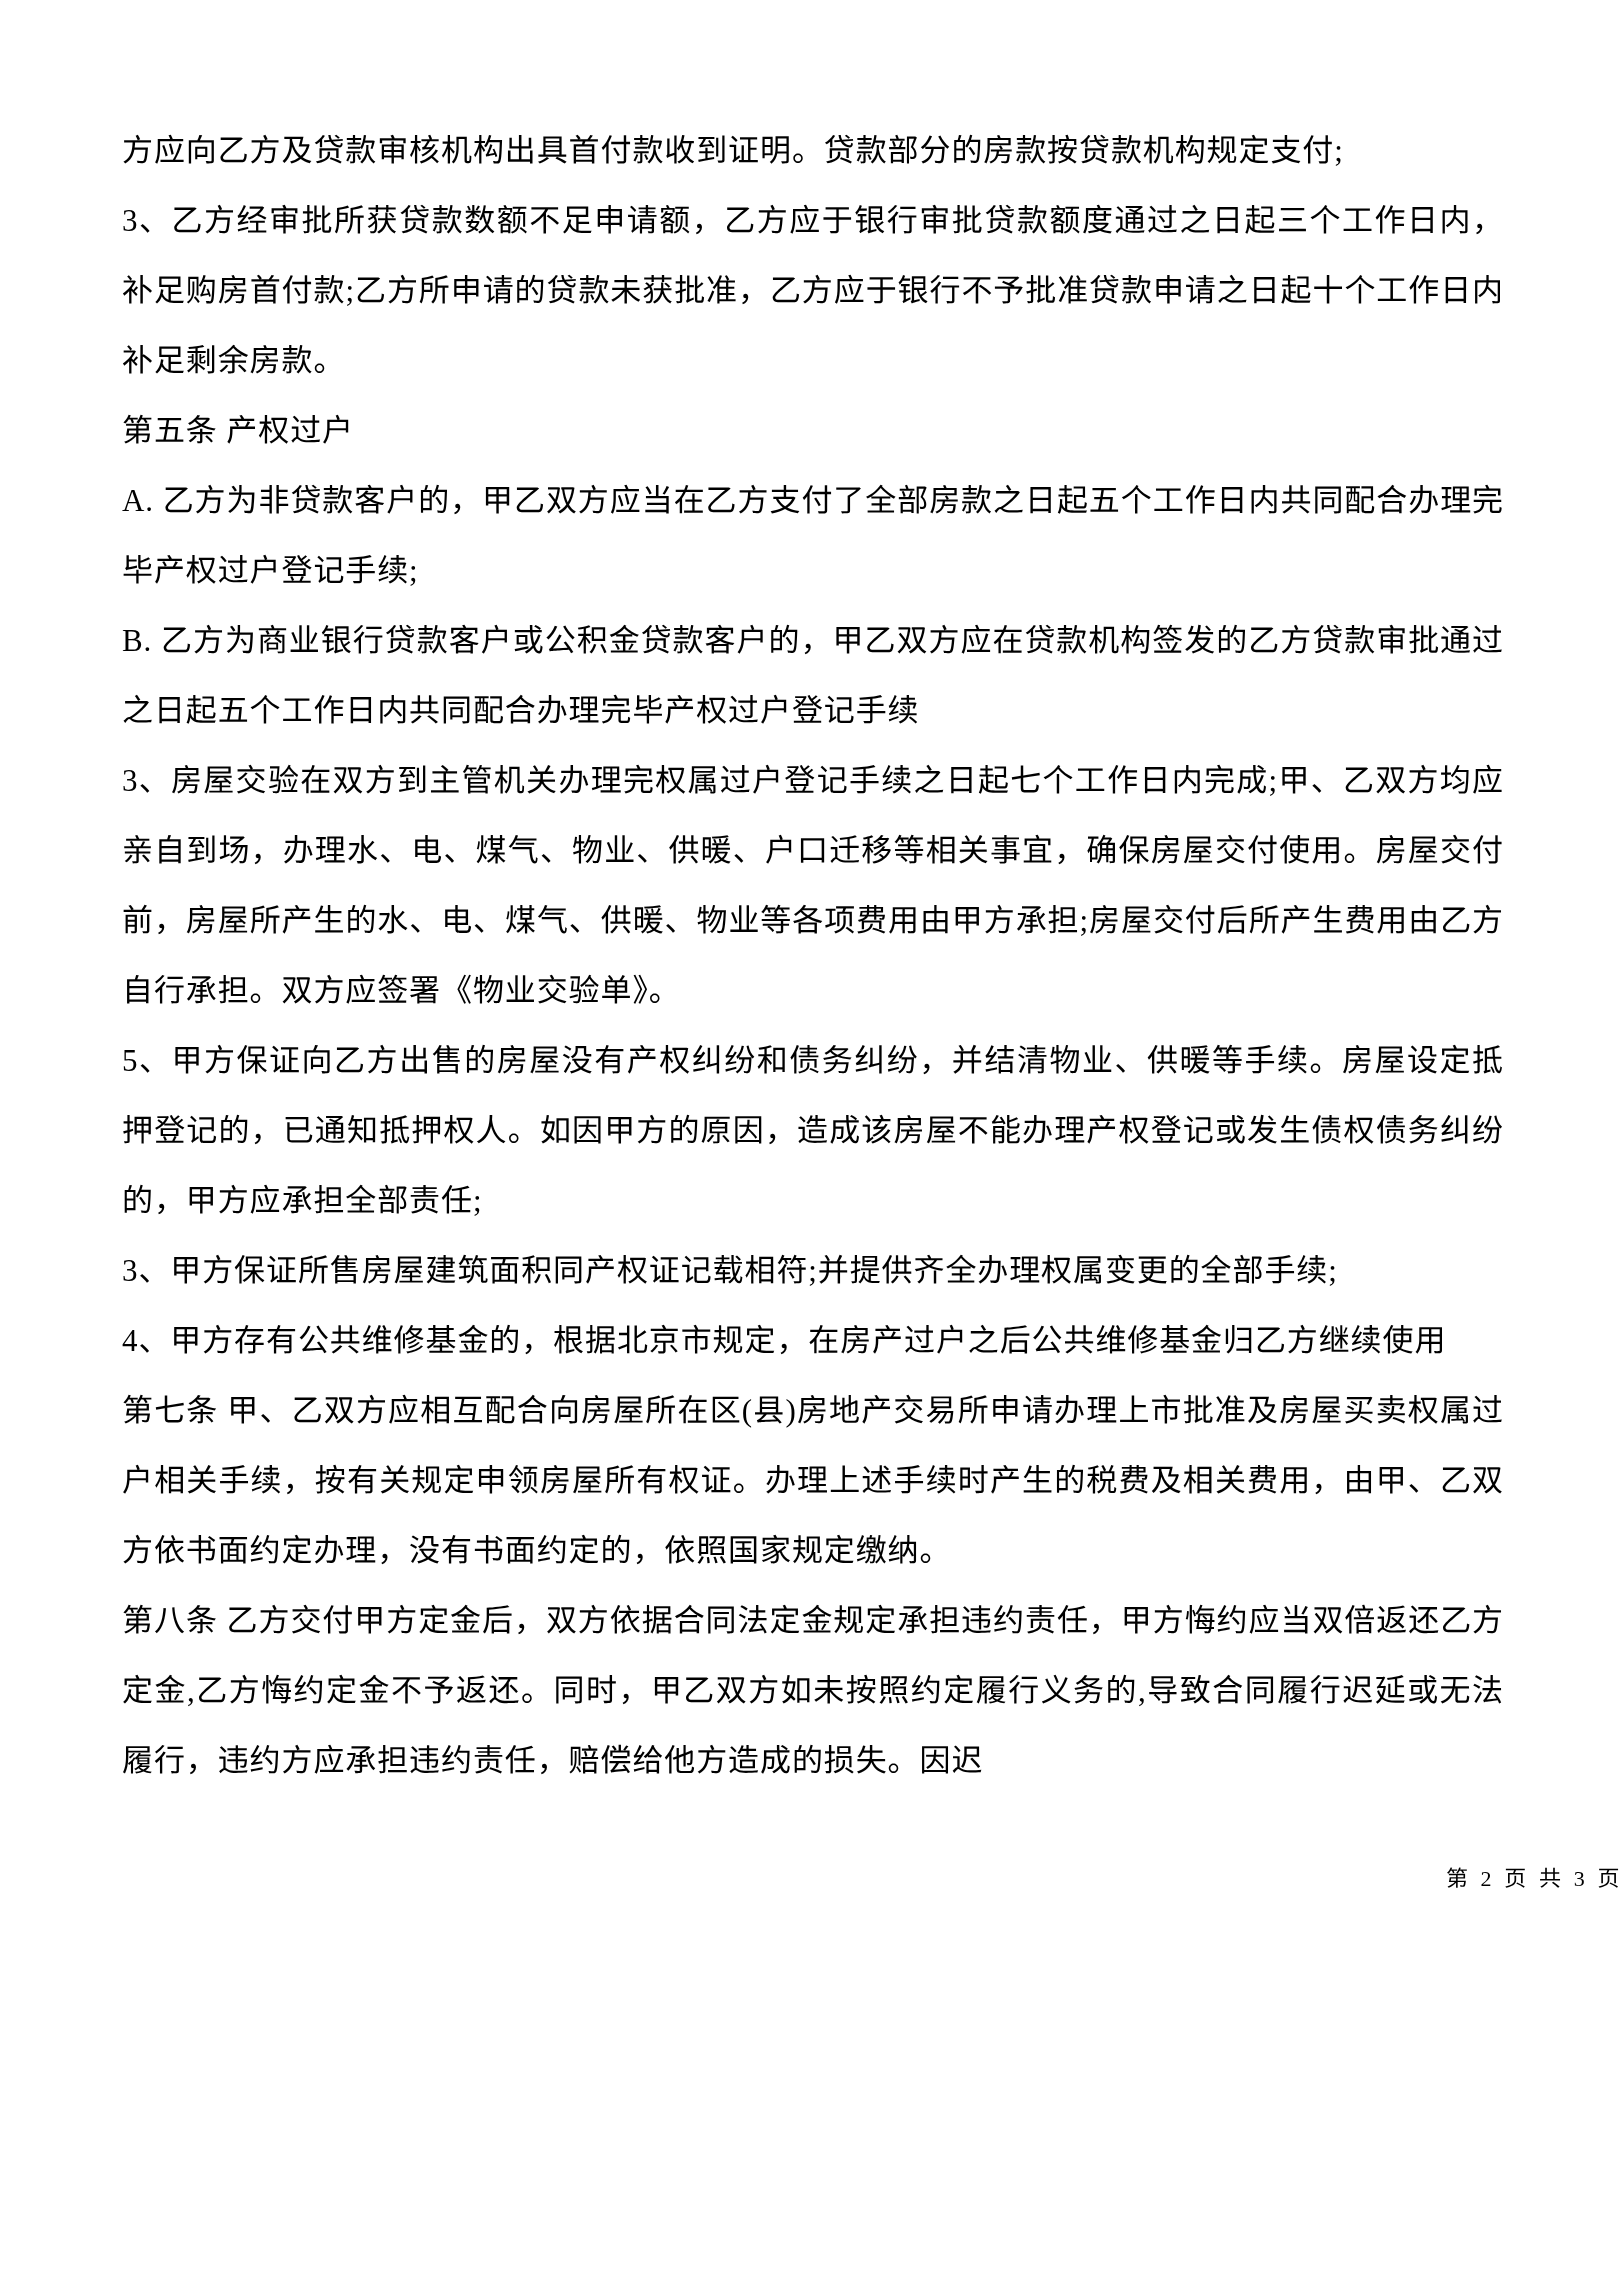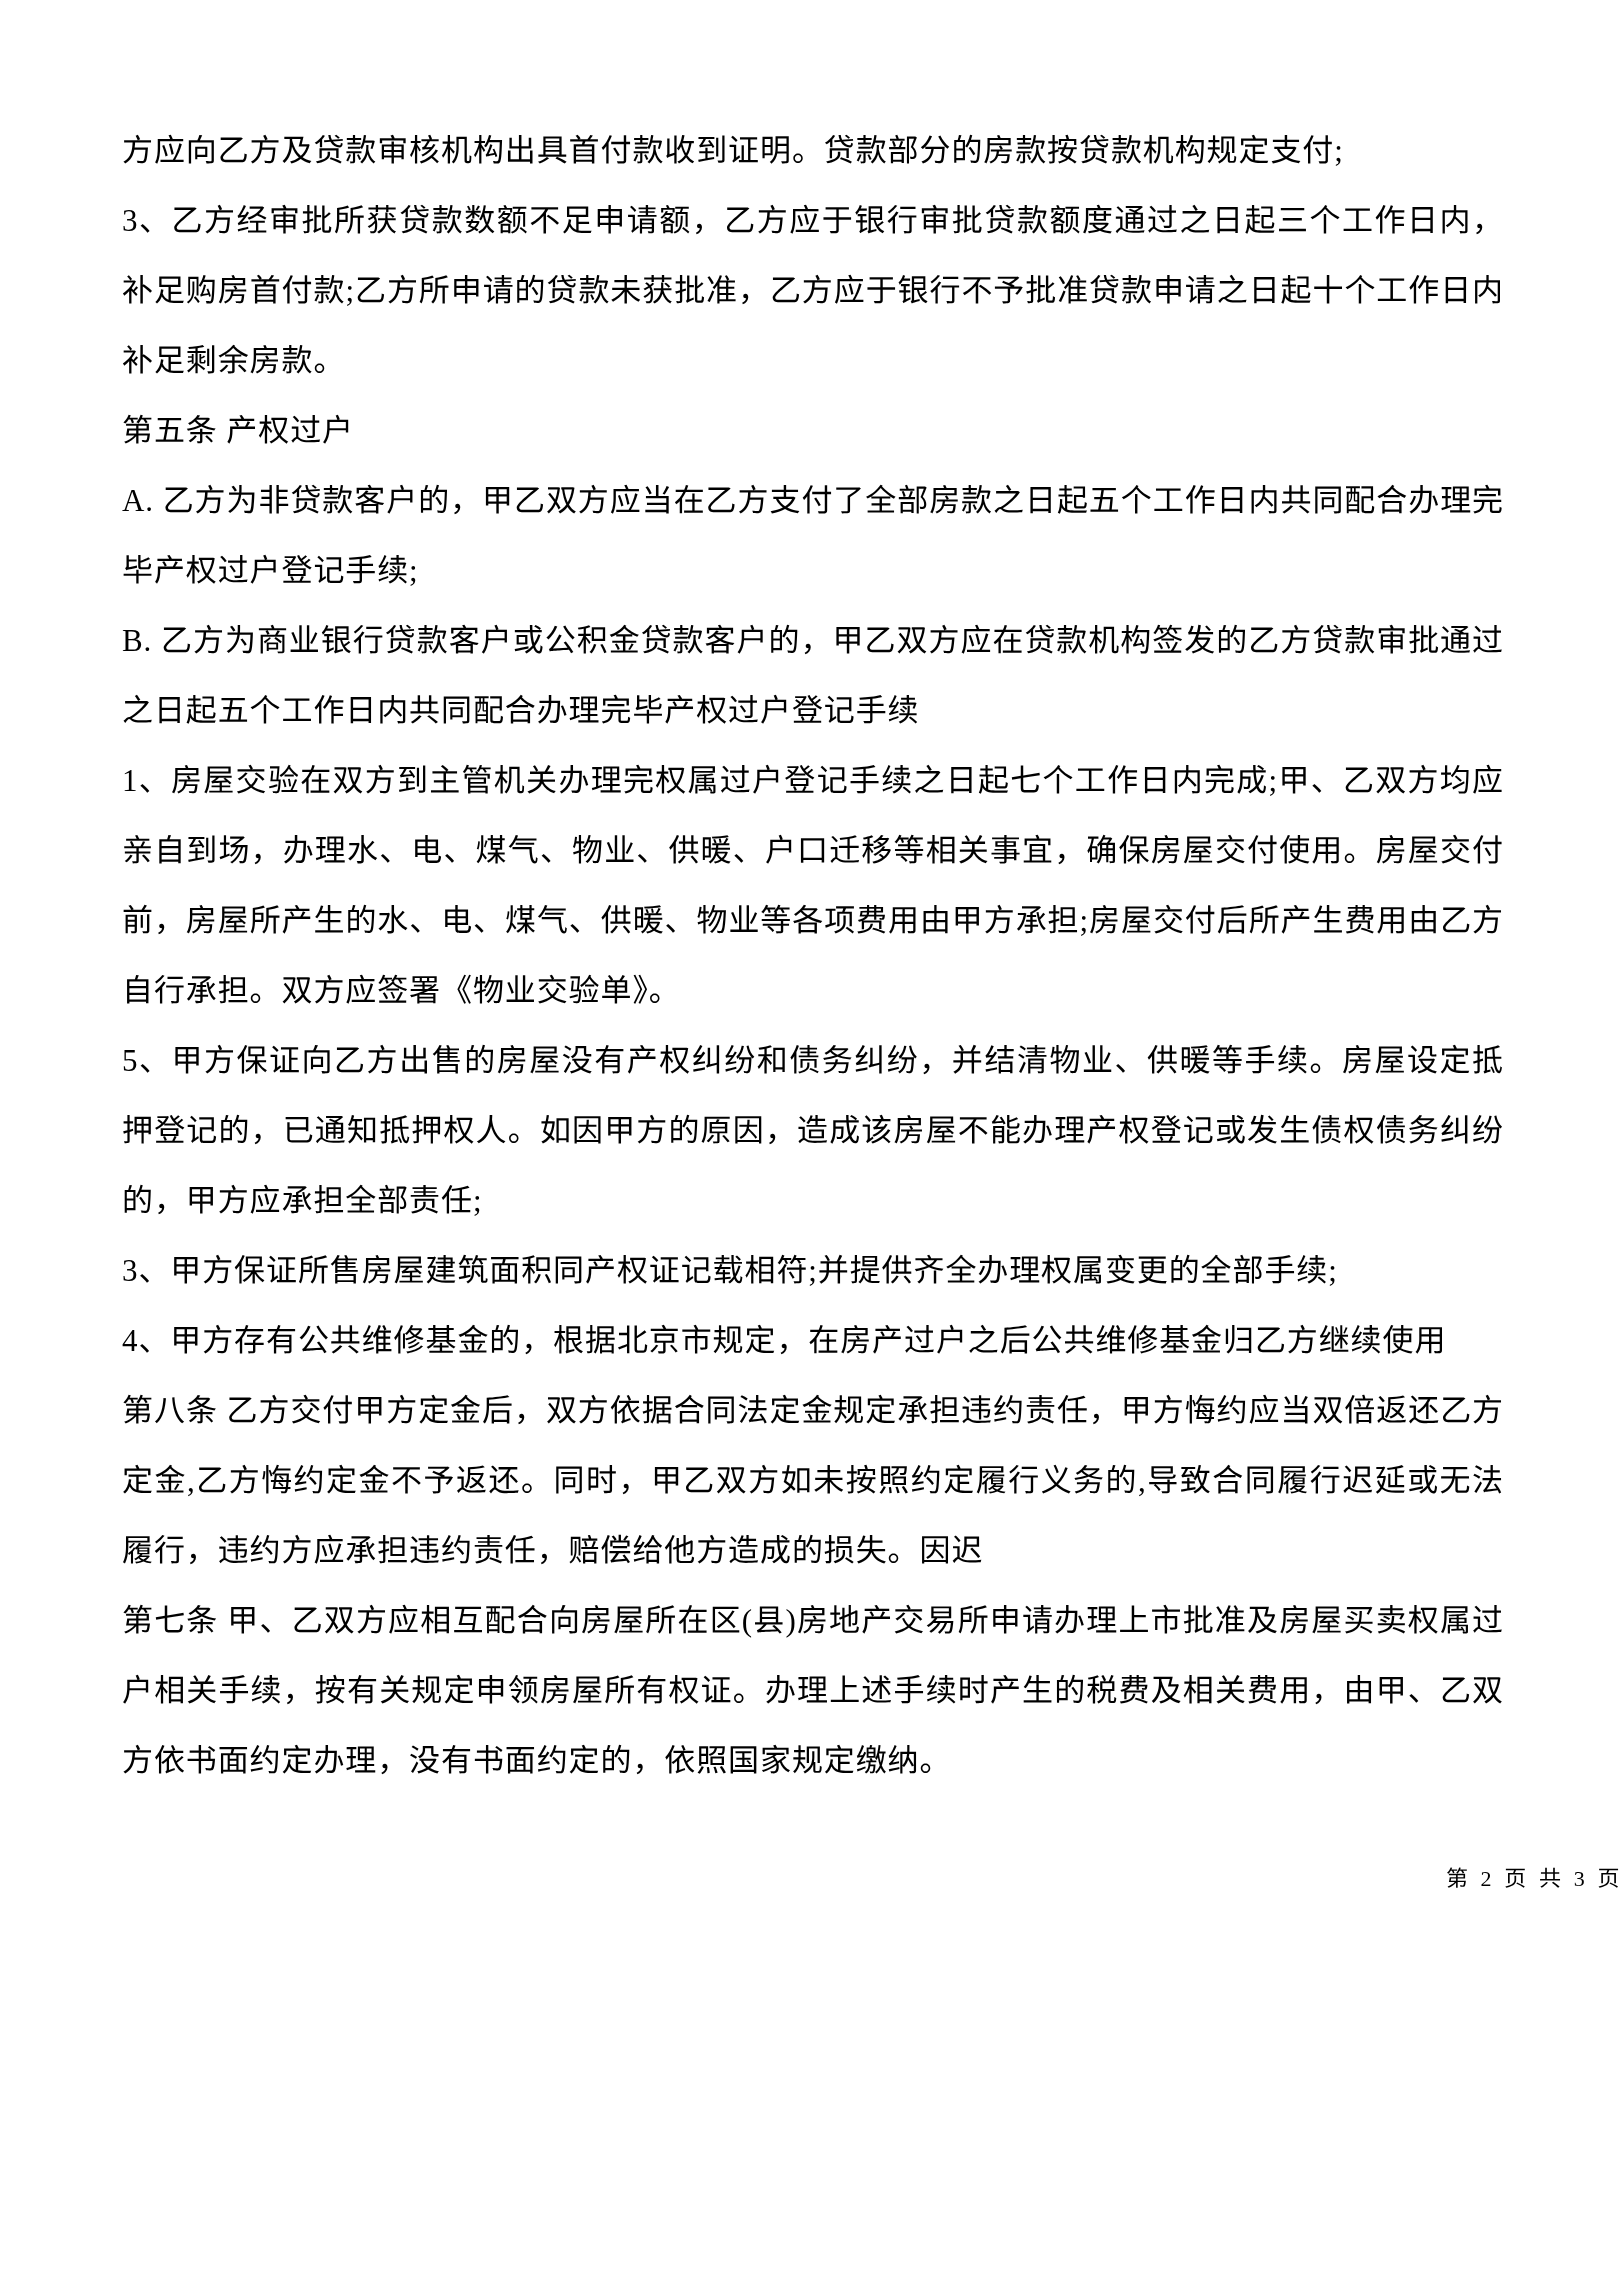--- a/index.html
+++ b/index.html
@@ -48,22 +48,22 @@
 </head>
 <body>
 
 <div class="page">
   <main class="content">
     <p class="para">方应向乙方及贷款审核机构出具首付款收到证明。贷款部分的房款按贷款机构规定支付;</p>
     <p class="para">3、乙方经审批所获贷款数额不足申请额，乙方应于银行审批贷款额度通过之日起三个工作日内，补足购房首付款;乙方所申请的贷款未获批准，乙方应于银行不予批准贷款申请之日起十个工作日内补足剩余房款。</p>
     <p class="para">第五条 产权过户</p>
     <p class="para">A. 乙方为非贷款客户的，甲乙双方应当在乙方支付了全部房款之日起五个工作日内共同配合办理完毕产权过户登记手续;</p>
     <p class="para">B. 乙方为商业银行贷款客户或公积金贷款客户的，甲乙双方应在贷款机构签发的乙方贷款审批通过之日起五个工作日内共同配合办理完毕产权过户登记手续</p>
-    <p class="para">1、房屋交验在双方到主管机关办理完权属过户登记手续之日起七个工作日内完成;甲、乙双方均应亲自到场，办理水、电、煤气、物业、供暖、户口迁移等相关事宜，确保房屋交付使用。房屋交付前，房屋所产生的水、电、煤气、供暖、物业等各项费用由甲方承担;房屋交付后所产生费用由乙方自行承担。双方应签署《物业交验单》。</p>
+    <p class="para">3、房屋交验在双方到主管机关办理完权属过户登记手续之日起七个工作日内完成;甲、乙双方均应亲自到场，办理水、电、煤气、物业、供暖、户口迁移等相关事宜，确保房屋交付使用。房屋交付前，房屋所产生的水、电、煤气、供暖、物业等各项费用由甲方承担;房屋交付后所产生费用由乙方自行承担。双方应签署《物业交验单》。</p>
     <p class="para">5、甲方保证向乙方出售的房屋没有产权纠纷和债务纠纷，并结清物业、供暖等手续。房屋设定抵押登记的，已通知抵押权人。如因甲方的原因，造成该房屋不能办理产权登记或发生债权债务纠纷的，甲方应承担全部责任;</p>
     <p class="para">3、甲方保证所售房屋建筑面积同产权证记载相符;并提供齐全办理权属变更的全部手续;</p>
     <p class="para">4、甲方存有公共维修基金的，根据北京市规定，在房产过户之后公共维修基金归乙方继续使用</p>
+    <p class="para">第七条 甲、乙双方应相互配合向房屋所在区(县)房地产交易所申请办理上市批准及房屋买卖权属过户相关手续，按有关规定申领房屋所有权证。办理上述手续时产生的税费及相关费用，由甲、乙双方依书面约定办理，没有书面约定的，依照国家规定缴纳。</p>
     <p class="para">第八条 乙方交付甲方定金后，双方依据合同法定金规定承担违约责任，甲方悔约应当双倍返还乙方定金,乙方悔约定金不予返还。同时，甲乙双方如未按照约定履行义务的,导致合同履行迟延或无法履行，违约方应承担违约责任，赔偿给他方造成的损失。因迟</p>
-    <p class="para">第七条 甲、乙双方应相互配合向房屋所在区(县)房地产交易所申请办理上市批准及房屋买卖权属过户相关手续，按有关规定申领房屋所有权证。办理上述手续时产生的税费及相关费用，由甲、乙双方依书面约定办理，没有书面约定的，依照国家规定缴纳。</p>
   </main>
   <footer class="page-footer">第 2 页 共 3 页</footer>
 </div>
 
 
 </body></html>

